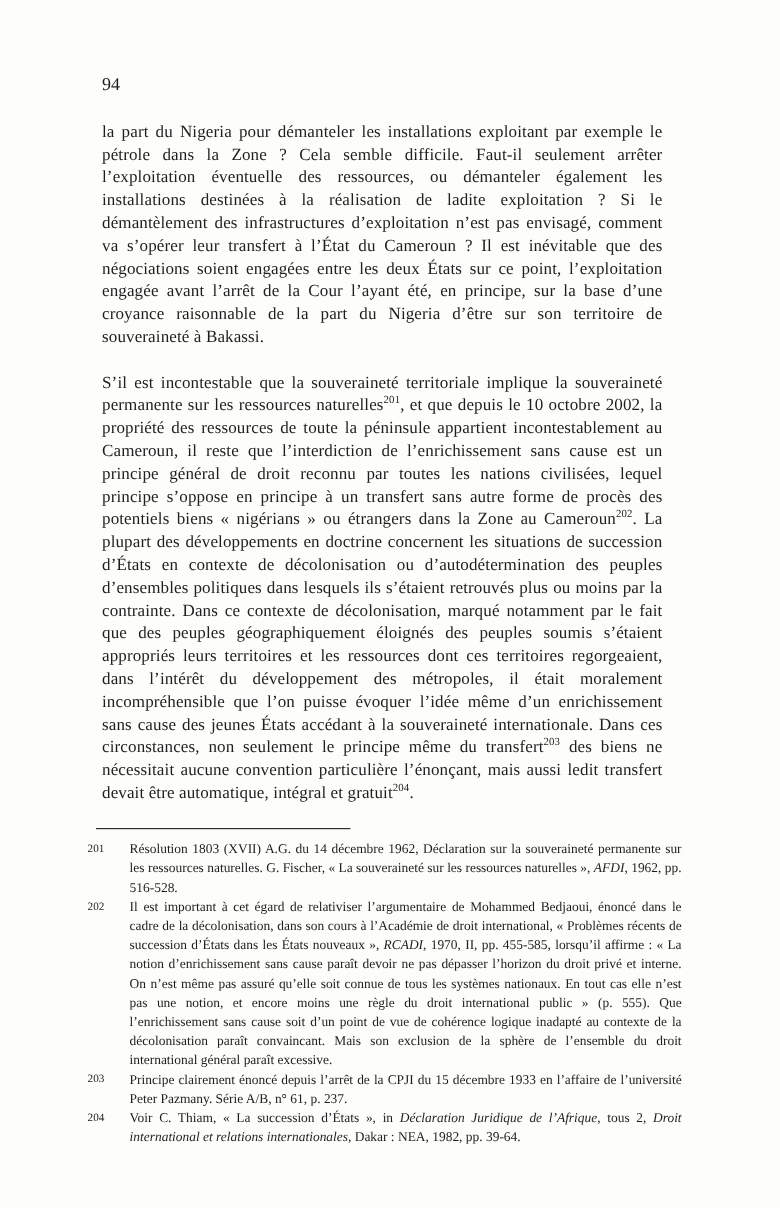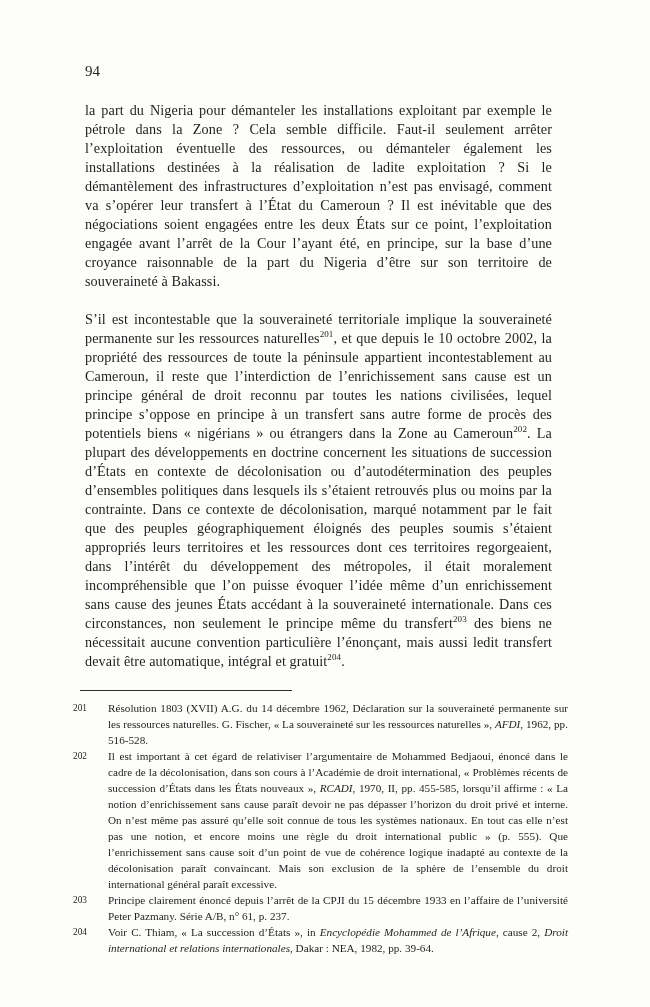--- a/index.html
+++ b/index.html
@@ -91,16 +91,16 @@
       <div class="footnote">
         <span class="fn-num">202</span>
         <div class="fn-text"><span>Il est important à cet égard de relativiser l’argumentaire de Mohammed Bedjaoui, énoncé dans le cadre de la décolonisation, dans son cours à l’Académie de droit international, «&nbsp;Problèmes récents de succession d’États dans les États nouveaux&nbsp;», </span><em>RCADI</em><span>, 1970, II, pp. 455-585, lorsqu’il affirme&nbsp;: «&nbsp;La notion d’enrichissement sans cause paraît devoir ne pas dépasser l’horizon du droit privé et interne. On n’est même pas assuré qu’elle soit connue de tous les systèmes nationaux. En tout cas elle n’est pas une notion, et encore moins une règle du droit international public&nbsp;» (p. 555). Que l’enrichissement sans cause soit d’un point de vue de cohérence logique inadapté au contexte de la décolonisation paraît convaincant. Mais son exclusion de la sphère de l’ensemble du droit international général paraît excessive.</span></div>
       </div>
       <div class="footnote">
         <span class="fn-num">203</span>
         <div class="fn-text"><span>Principe clairement énoncé depuis l’arrêt de la CPJI du 15 décembre 1933 en l’affaire de l’université Peter Pazmany. Série A/B, n°&nbsp;61, p. 237.</span></div>
       </div>
       <div class="footnote">
         <span class="fn-num">204</span>
-        <div class="fn-text"><span>Voir C. Thiam, «&nbsp;La succession d’États&nbsp;», in </span><em>Encyclopédie Mohammed de l’Afrique</em><span>, cause 2, </span><em>Droit international et relations internationales</em><span>, Dakar&nbsp;: NEA, 1982, pp. 39-64.</span></div>
+        <div class="fn-text"><span>Voir C. Thiam, «&nbsp;La succession d’États&nbsp;», in </span><em>Déclaration Juridique de l’Afrique</em><span>, tous 2, </span><em>Droit international et relations internationales</em><span>, Dakar&nbsp;: NEA, 1982, pp. 39-64.</span></div>
       </div>
     </div>
 </div>
 
 </body></html>

